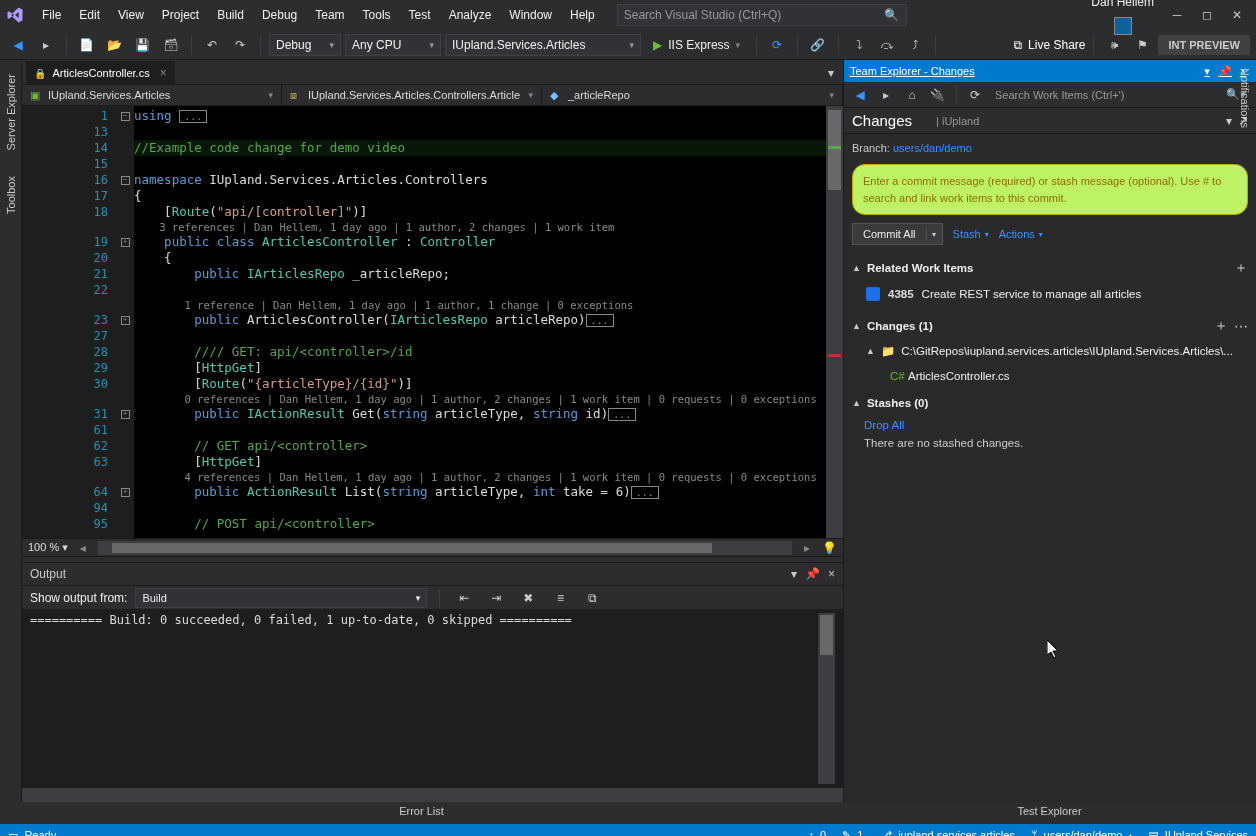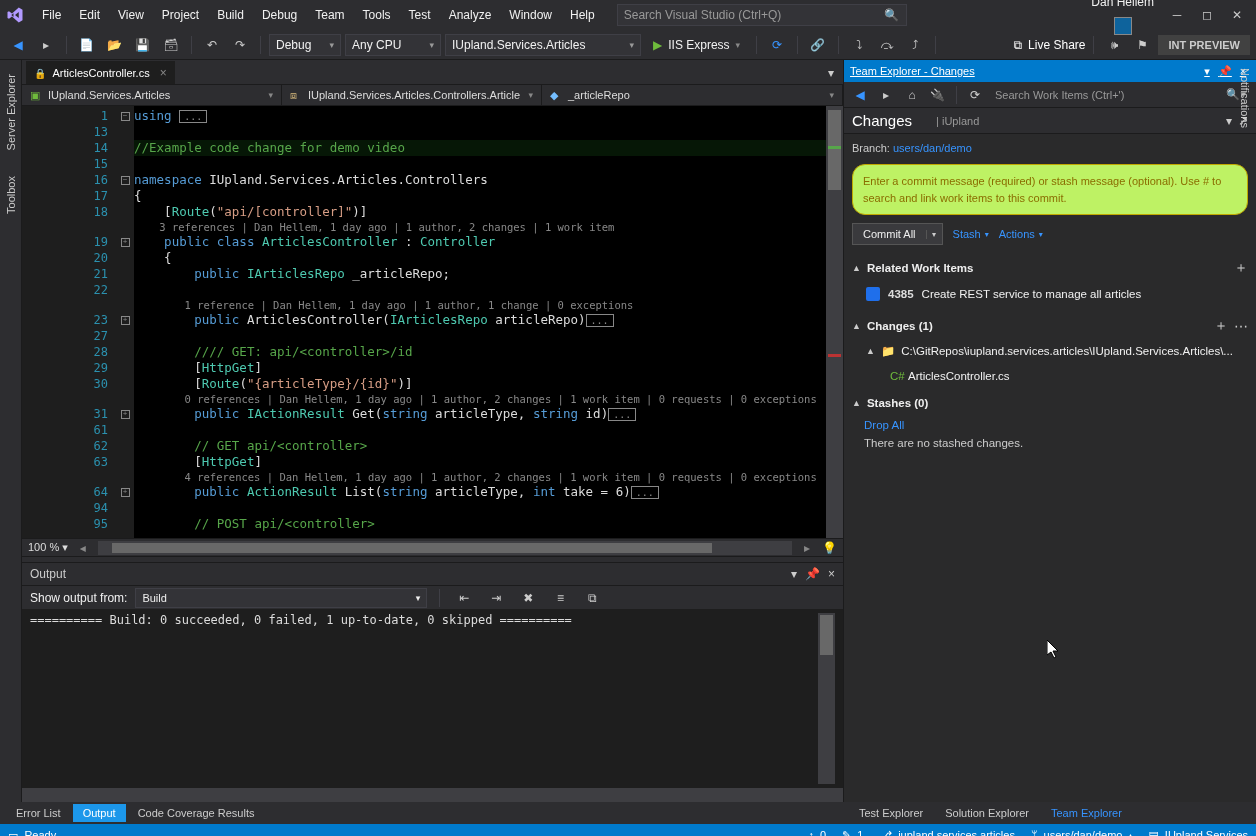--- a/index.html
+++ b/index.html
@@ -119,21 +119,21 @@
   .output-head .r { display:flex; gap:8px;}
   .output-bar { height:24px; background:#2d2d30; display:flex;align-items:center; padding:0 8px; gap:8px; border-top:1px solid #1b1b1c;}
   .out-combo{ background:#333337;border:1px solid #3f3f46;height:20px;width:292px;display:flex;align-items:center;justify-content:space-between;padding:0 6px;color:#eee;font-size:11px;}
   .out-body{ flex:1; background:#1e1e1e; font-family:Consolas,monospace; font-size:12px; padding:4px 8px; color:#dcdcdc; display:flex;}
   .out-body .txt{flex:1;}
   .out-vs{ width:17px; background:#3e3e42; position:relative;}
   .out-vs .th{position:absolute;left:2px;right:2px;top:2px;height:40px;background:#686868;}
   .out-hs{ height:14px;background:#3e3e42;}
 
   
-  .bottom-tabs { height:22px; background:#2d2d30; display:flex;align-items:center; padding:0 6px; gap:2px;}
+  .bottom-tabs { height:22px; background:#2d2d30; display:flex;align-items:center; padding:0 6px; gap:18px;flex-direction:column;}
   .bottom-tabs.right{ justify-content:flex-start;}
   .btab { padding:3px 10px; font-size:11px; color:#ccc;}
   .btab.active{ background:#1c97ea; color:#fff;}
   .btab.link{ color:#3794ff;}
 
   
   .te-titlebar { height:22px; background:#007acc; display:flex;align-items:center; padding:0 6px; color:#fff; font-size:11px; justify-content:space-between;text-decoration:underline;}
   .te-titlebar .r{display:flex;gap:4px;align-items:center;}
   .te-titlebar .ic{width:14px;height:14px;display:flex;align-items:center;justify-content:center;color:#fff;}
   .te-toolbar { height:26px; background:#2d2d30; border-bottom:1px solid #1b1b1c; display:flex;align-items:center; padding:0 4px; gap:2px;}

